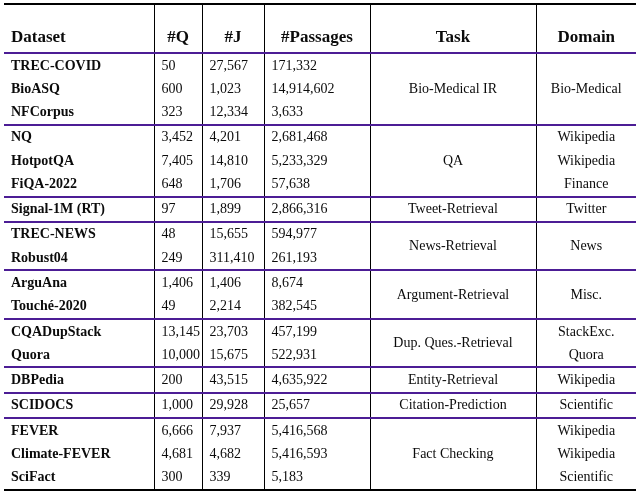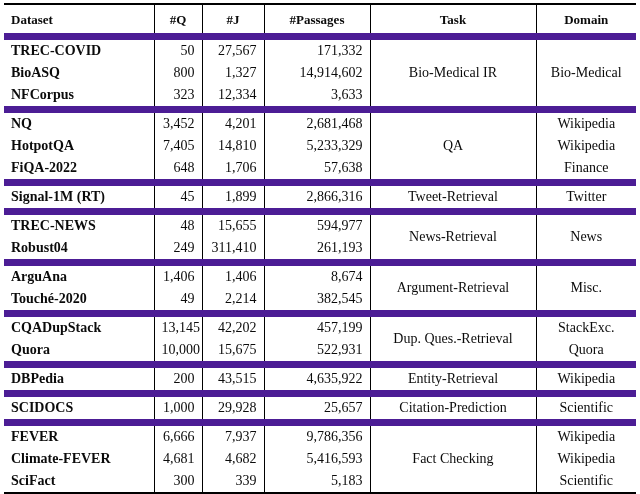--- a/index.html
+++ b/index.html
@@ -38,32 +38,32 @@
     overflow: hidden;
     white-space: nowrap;
     vertical-align: middle;
   }
   th:first-child, td:first-child { border-left: none; }
 
   thead th {
     font-weight: bold;
     text-align: center;
     border-bottom: 1px solid #000;
-    padding-top: 7px;
+    padding-top: 22px;
     padding-bottom: 5px;
-    font-size: 13px;
+    font-size: 17px;
   }
   thead th.h-dataset { text-align: left; }
 
   tbody td.col-dataset { text-align: left; font-weight: bold; }
-  tbody td.col-num     { text-align: right; }
+  tbody td.col-num     { text-align: left; }
   tbody td.col-task,
   tbody td.col-domain  { text-align: center; }
 
-  tbody tr.group-start td { border-top: 7px solid #4c1d95; }
+  tbody tr.group-start td { border-top: 2px solid #4c1d95; }
 </style>
 </head>
 <body>
 
 <div class="paper">
   <table class="benchmark">
     <colgroup>
       <col class="c-dataset">
       <col class="c-q">
       <col class="c-j">
@@ -85,22 +85,22 @@
         <tr class="group-start">
           <td class="col-dataset">TREC-COVID</td>
           <td class="col-num">50</td>
           <td class="col-num">27,567</td>
           <td class="col-num">171,332</td>
           <td class="col-task" rowspan="3">Bio-Medical IR</td>
           <td class="col-domain" rowspan="3">Bio-Medical</td>
         </tr>
         <tr>
           <td class="col-dataset">BioASQ</td>
-          <td class="col-num">800</td>
-          <td class="col-num">1,327</td>
+          <td class="col-num">600</td>
+          <td class="col-num">1,023</td>
           <td class="col-num">14,914,602</td>
         </tr>
         <tr>
           <td class="col-dataset">NFCorpus</td>
           <td class="col-num">323</td>
           <td class="col-num">12,334</td>
           <td class="col-num">3,633</td>
         </tr>
         <tr class="group-start">
           <td class="col-dataset">NQ</td>
@@ -119,21 +119,21 @@
         </tr>
         <tr>
           <td class="col-dataset">FiQA-2022</td>
           <td class="col-num">648</td>
           <td class="col-num">1,706</td>
           <td class="col-num">57,638</td>
           <td class="col-domain">Finance</td>
         </tr>
         <tr class="group-start">
           <td class="col-dataset">Signal-1M (RT)</td>
-          <td class="col-num">45</td>
+          <td class="col-num">97</td>
           <td class="col-num">1,899</td>
           <td class="col-num">2,866,316</td>
           <td class="col-task" rowspan="1">Tweet-Retrieval</td>
           <td class="col-domain" rowspan="1">Twitter</td>
         </tr>
         <tr class="group-start">
           <td class="col-dataset">TREC-NEWS</td>
           <td class="col-num">48</td>
           <td class="col-num">15,655</td>
           <td class="col-num">594,977</td>
@@ -156,21 +156,21 @@
         </tr>
         <tr>
           <td class="col-dataset">Touché-2020</td>
           <td class="col-num">49</td>
           <td class="col-num">2,214</td>
           <td class="col-num">382,545</td>
         </tr>
         <tr class="group-start">
           <td class="col-dataset">CQADupStack</td>
           <td class="col-num">13,145</td>
-          <td class="col-num">42,202</td>
+          <td class="col-num">23,703</td>
           <td class="col-num">457,199</td>
           <td class="col-task" rowspan="2">Dup. Ques.-Retrieval</td>
           <td class="col-domain">StackExc.</td>
         </tr>
         <tr>
           <td class="col-dataset">Quora</td>
           <td class="col-num">10,000</td>
           <td class="col-num">15,675</td>
           <td class="col-num">522,931</td>
           <td class="col-domain">Quora</td>
@@ -188,21 +188,21 @@
           <td class="col-num">1,000</td>
           <td class="col-num">29,928</td>
           <td class="col-num">25,657</td>
           <td class="col-task" rowspan="1">Citation-Prediction</td>
           <td class="col-domain" rowspan="1">Scientific</td>
         </tr>
         <tr class="group-start">
           <td class="col-dataset">FEVER</td>
           <td class="col-num">6,666</td>
           <td class="col-num">7,937</td>
-          <td class="col-num">9,786,356</td>
+          <td class="col-num">5,416,568</td>
           <td class="col-task" rowspan="3">Fact Checking</td>
           <td class="col-domain">Wikipedia</td>
         </tr>
         <tr>
           <td class="col-dataset">Climate-FEVER</td>
           <td class="col-num">4,681</td>
           <td class="col-num">4,682</td>
           <td class="col-num">5,416,593</td>
           <td class="col-domain">Wikipedia</td>
         </tr>

